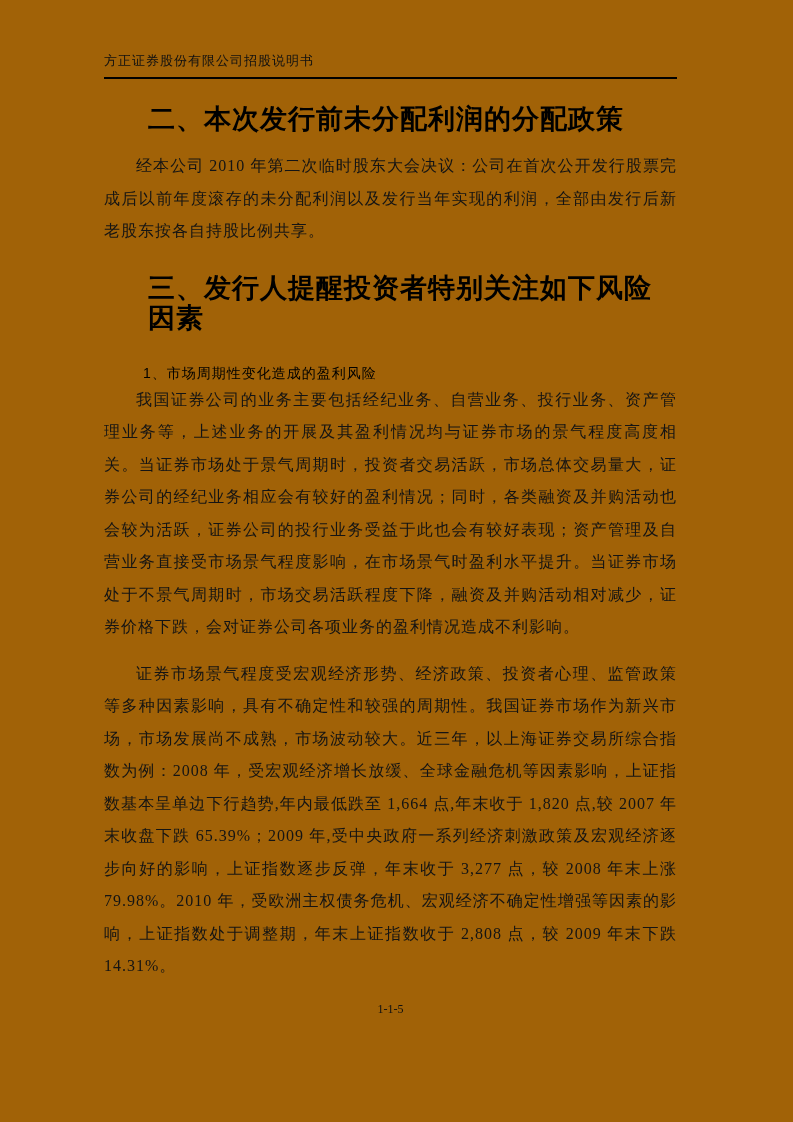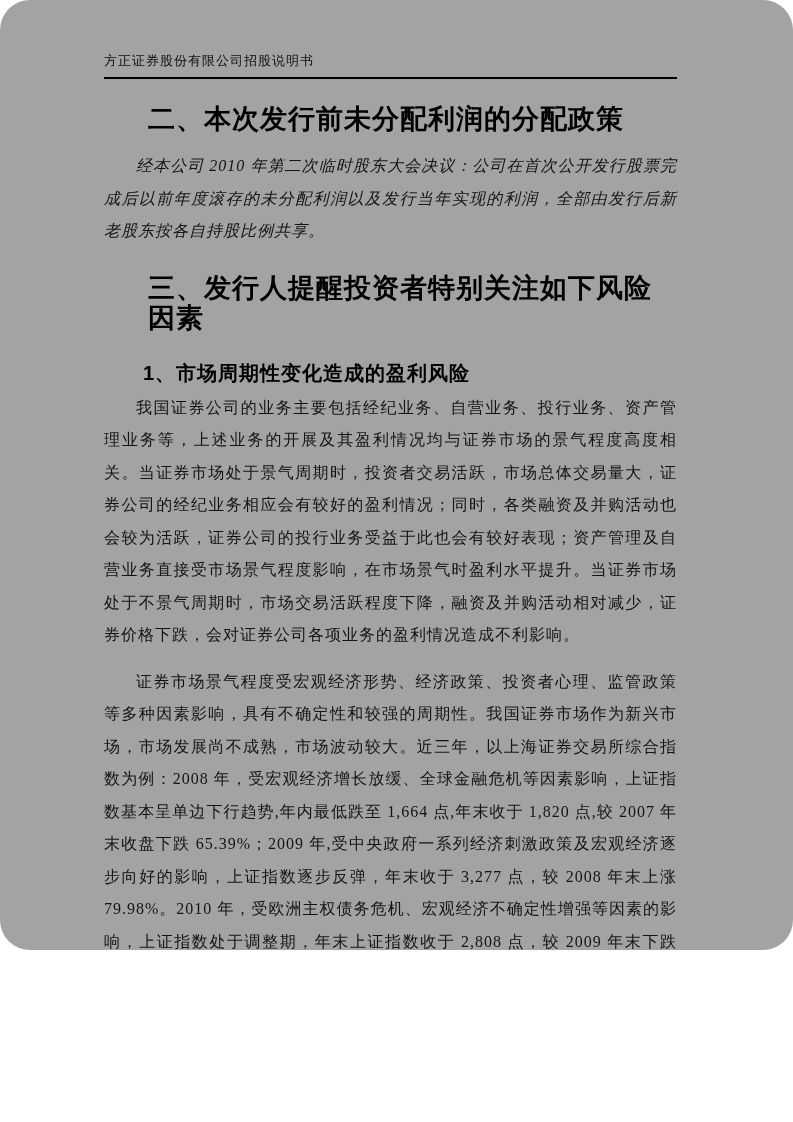--- a/index.html
+++ b/index.html
@@ -3,26 +3,25 @@
 <meta charset="utf-8">
 <style>
   html, body {
     margin: 0;
     padding: 0;
     background: #ffffff;
   }
   .page {
     position: relative;
     width: 793px;
-    height: 950px;
-    background: #a3a3a3;
+    height: 1122px;
+    background: #a16207;
     overflow: hidden;
     color: #000000;
     font-family: "Liberation Serif", "DejaVu Serif", serif;
-    border-radius: 30px;
   }
   .content {
     position: absolute;
     left: 104px;
     top: 52px;
     width: 573px;
   }
   .doc-header {
     font-size: 13px;
     line-height: 17px;
@@ -37,38 +36,38 @@
     font-size: 27px;
     line-height: 30px;
     letter-spacing: 1px;
     margin: 25px 0 0 44px;
     color: #000000;
   }
   .h-major.second {
   }
   .h-sub {
     font-family: "Liberation Sans", "DejaVu Sans", sans-serif;
-    font-weight: bold;
-    font-size: 20px;
+    font-weight: normal;
+    font-size: 14px;
     line-height: 22px;
     letter-spacing: 1px;
     margin: 29px 0 0 39px;
     color: #000000;
   }
   p.body {
     font-size: 16px;
     line-height: 32.5px;
     letter-spacing: 1px;
     text-align: justify;
     text-indent: 2em;
     margin: 0;
     color: #141414;
   }
-  p.body.first-after-heading { margin-top: 16px; font-style: italic; }
-  p.body.after-sub { margin-top: 8px; }
+  p.body.first-after-heading { margin-top: 16px; }
+  p.body.after-sub { }
   p.body.follow { margin-top: 14px; }
   .doc-footer {
     margin-top: 18px;
     text-align: center;
     font-size: 12px;
     line-height: 16px;
     color: #111111;
   }
 </style>
 </head>
@@ -93,15 +92,18 @@
 
     <div class="h-sub">
       <span>1、市场周期性变化造成的盈利风险</span>
     </div>
 
     <p class="body after-sub">我国证券公司的业务主要包括经纪业务、自营业务、投行业务、资产管理业务等，上述业务的开展及其盈利情况均与证券市场的景气程度高度相关。当证券市场处于景气周期时，投资者交易活跃，市场总体交易量大，证券公司的经纪业务相应会有较好的盈利情况；同时，各类融资及并购活动也会较为活跃，证券公司的投行业务受益于此也会有较好表现；资产管理及自营业务直接受市场景气程度影响，在市场景气时盈利水平提升。当证券市场处于不景气周期时，市场交易活跃程度下降，融资及并购活动相对减少，证券价格下跌，会对证券公司各项业务的盈利情况造成不利影响。</p>
 
     <p class="body follow">证券市场景气程度受宏观经济形势、经济政策、投资者心理、监管政策等多种因素影响，具有不确定性和较强的周期性。我国证券市场作为新兴市场，市场发展尚不成熟，市场波动较大。近三年，以上海证券交易所综合指数为例：2008 年，受宏观经济增长放缓、全球金融危机等因素影响，上证指数基本呈单边下行趋势,年内最低跌至 1,664 点,年末收于 1,820 点,较 2007 年末收盘下跌 65.39%；2009 年,受中央政府一系列经济刺激政策及宏观经济逐步向好的影响，上证指数逐步反弹，年末收于 3,277 点，较 2008 年末上涨 79.98%。2010 年，受欧洲主权债务危机、宏观经济不确定性增强等因素的影响，上证指数处于调整期，年末上证指数收于 2,808 点，较 2009 年末下跌 14.31%。</p>
 
 
+    <div class="doc-footer">
+      <span>1-1-5</span>
+    </div>
 
   </div>
 </div>
 
 </body></html>

